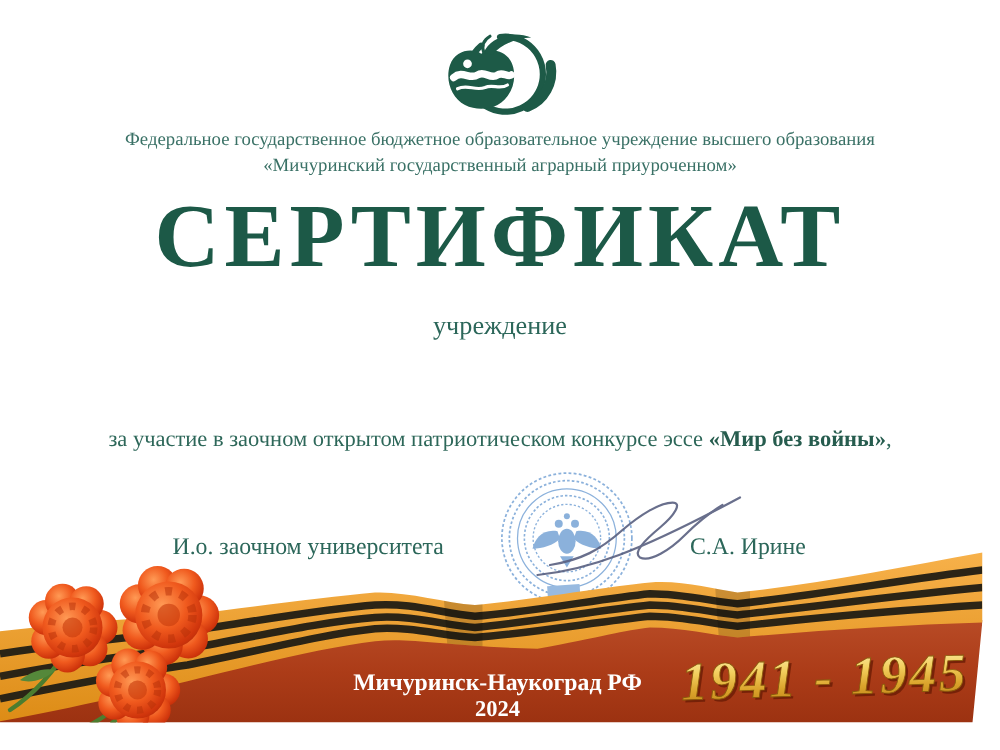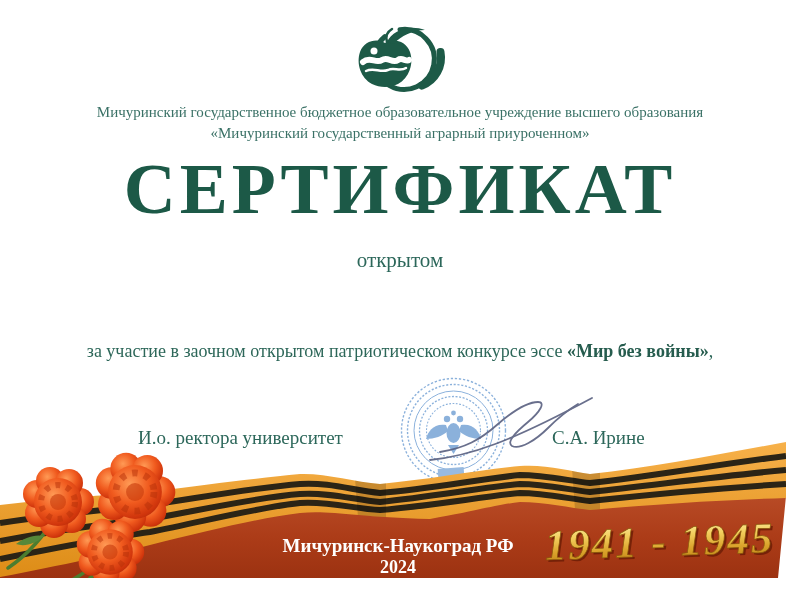--- a/index.html
+++ b/index.html
@@ -24,26 +24,26 @@
     <path d="M 70 15.7 A 30 30 0 1 1 54.8 22.6" fill="none" stroke="#1d5a47" stroke-width="5" stroke-linecap="round"></path>
     <path d="M 110.5 38 A 30 30 0 0 1 92 71.5" fill="none" stroke="#1d5a47" stroke-width="8" stroke-linecap="round"></path>
     <path d="M55 29 C 48 24 34 26 30 38 C 26 50 31 64 42 70 C 50 74 60 74 68 70 C 79 64 84 50 80 38 C 76 26 62 24 55 29 Z" fill="#1d5a47"></path>
     <path d="M 33 48 C 40 42 46 50 52 46 C 58 42 62 50 68 46 C 72 43 76 48 79 46" fill="none" stroke="#ffffff" stroke-width="6" stroke-linecap="round"></path>
     <path d="M 36 57 C 44 53 50 59 58 56 C 64 53 70 58 76 54" fill="none" stroke="#ffffff" stroke-width="2.5" stroke-linecap="round"></path>
     <circle cx="44" cy="37" r="3.5" fill="#ffffff"></circle>
     <path d="M 57 28 C 62 16 80 10 95 16 C 84 16 70 22 64 30 Z" fill="#1d5a47"></path>
     <path d="M 57 28 C 55 22 57 18 62 15" fill="none" stroke="#1d5a47" stroke-width="2.5" stroke-linecap="round"></path>
   </svg>
 
-  <div class="abs org-line" style="top:102px">Мичуринский государственное бюджетное образовательное учреждение высшего образования</div>
+  <div class="abs org-line" style="top:102px">Федеральное государственное бюджетное образовательное учреждение высшего образования</div>
   <div class="abs org-line" style="top:123px">«Мичуринский государственный аграрный приуроченном»</div>
 
   <div class="abs cert-title">СЕРТИФИКАТ</div>
 
-  <div class="abs presented">открытом</div>
+  <div class="abs presented">учреждение</div>
 
   <svg class="svg-abs" style="left:396px;top:373px" width="115" height="115" viewBox="0 0 115 115" opacity="0.9">
     <g fill="none" stroke="#7fa9d8">
       <circle cx="57.5" cy="57.5" r="52" stroke-width="1.4" stroke-dasharray="2.3 1.8"></circle>
       <circle cx="57.5" cy="57.5" r="46" stroke-width="1.4" stroke-dasharray="2.1 1.7"></circle>
       <circle cx="57.5" cy="57.5" r="39.5" stroke-width="1"></circle>
       <circle cx="57.5" cy="57.5" r="34" stroke-width="1.3" stroke-dasharray="2 1.6"></circle>
       <circle cx="57.5" cy="57.5" r="27" stroke-width="1.1" stroke-dasharray="1.8 1.6"></circle>
     </g>
     <g fill="#7fa9d8">
@@ -60,21 +60,21 @@
 
   <div class="abs body-text" style="top:339px"><span>за участие в заочном открытом патриотическом конкурсе эссе </span><b>«Мир без войны»</b><span>,</span></div>
 
   <svg class="svg-abs" style="left:420px;top:390px" width="195" height="85" viewBox="0 0 195 85">
     <g fill="none" stroke="#596080" stroke-width="1.8" stroke-linecap="round" opacity="0.9">
       <path d="M20 62 C 45 58 60 50 78 34 C 92 22 108 12 118 12 C 126 12 120 22 108 32 C 96 42 86 52 92 56 C 100 60 116 50 128 38 C 136 30 148 20 158 14"></path>
       <path d="M10 70 C 50 66 90 52 172 8"></path>
     </g>
   </svg>
 
-  <div class="sig" style="left:138px;top:427px">И.о. ректора университет</div>
+  <div class="sig" style="left:138px;top:427px">И.о. заочном университета</div>
   <div class="sig" style="left:552px;top:427px">С.А. Ирине</div>
 
   <svg class="svg-abs" style="left:0;top:440px" width="786" height="138" viewBox="0 0 786 138">
     <defs>
       <linearGradient id="redGrad" x1="0" y1="0" x2="0" y2="1">
         <stop offset="0" stop-color="#b84b26"></stop>
         <stop offset="0.5" stop-color="#ac3c18"></stop>
         <stop offset="1" stop-color="#9c3211"></stop>
       </linearGradient>
       <linearGradient id="ribGrad" x1="0" y1="0" x2="0" y2="1">

